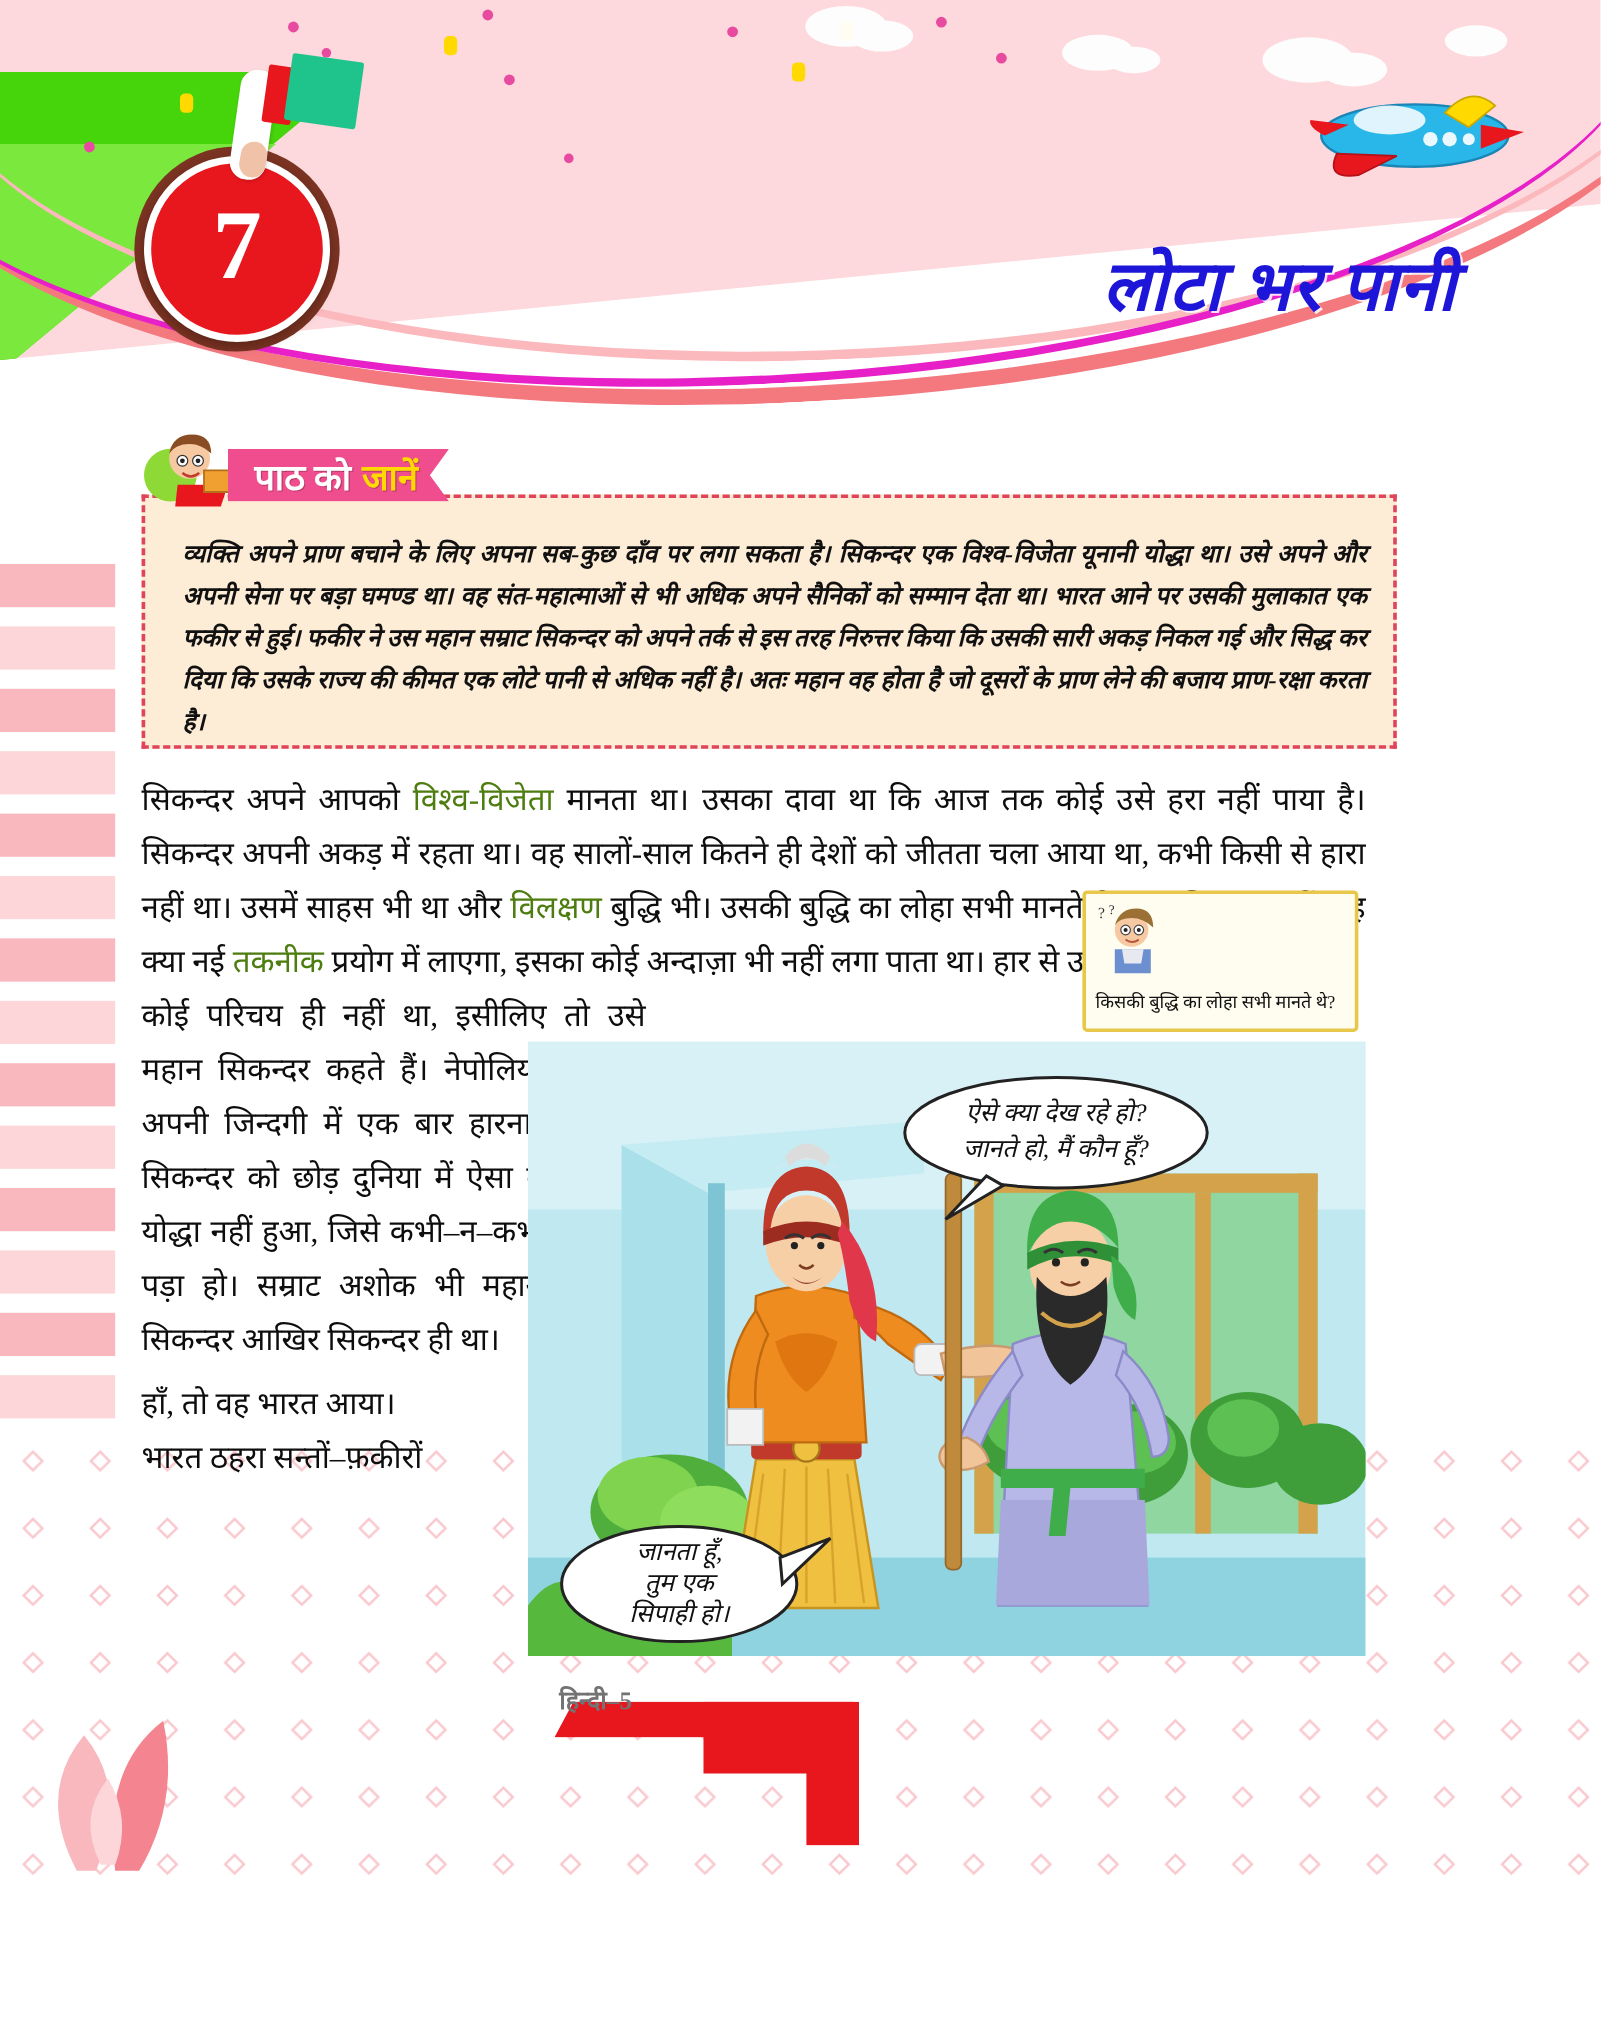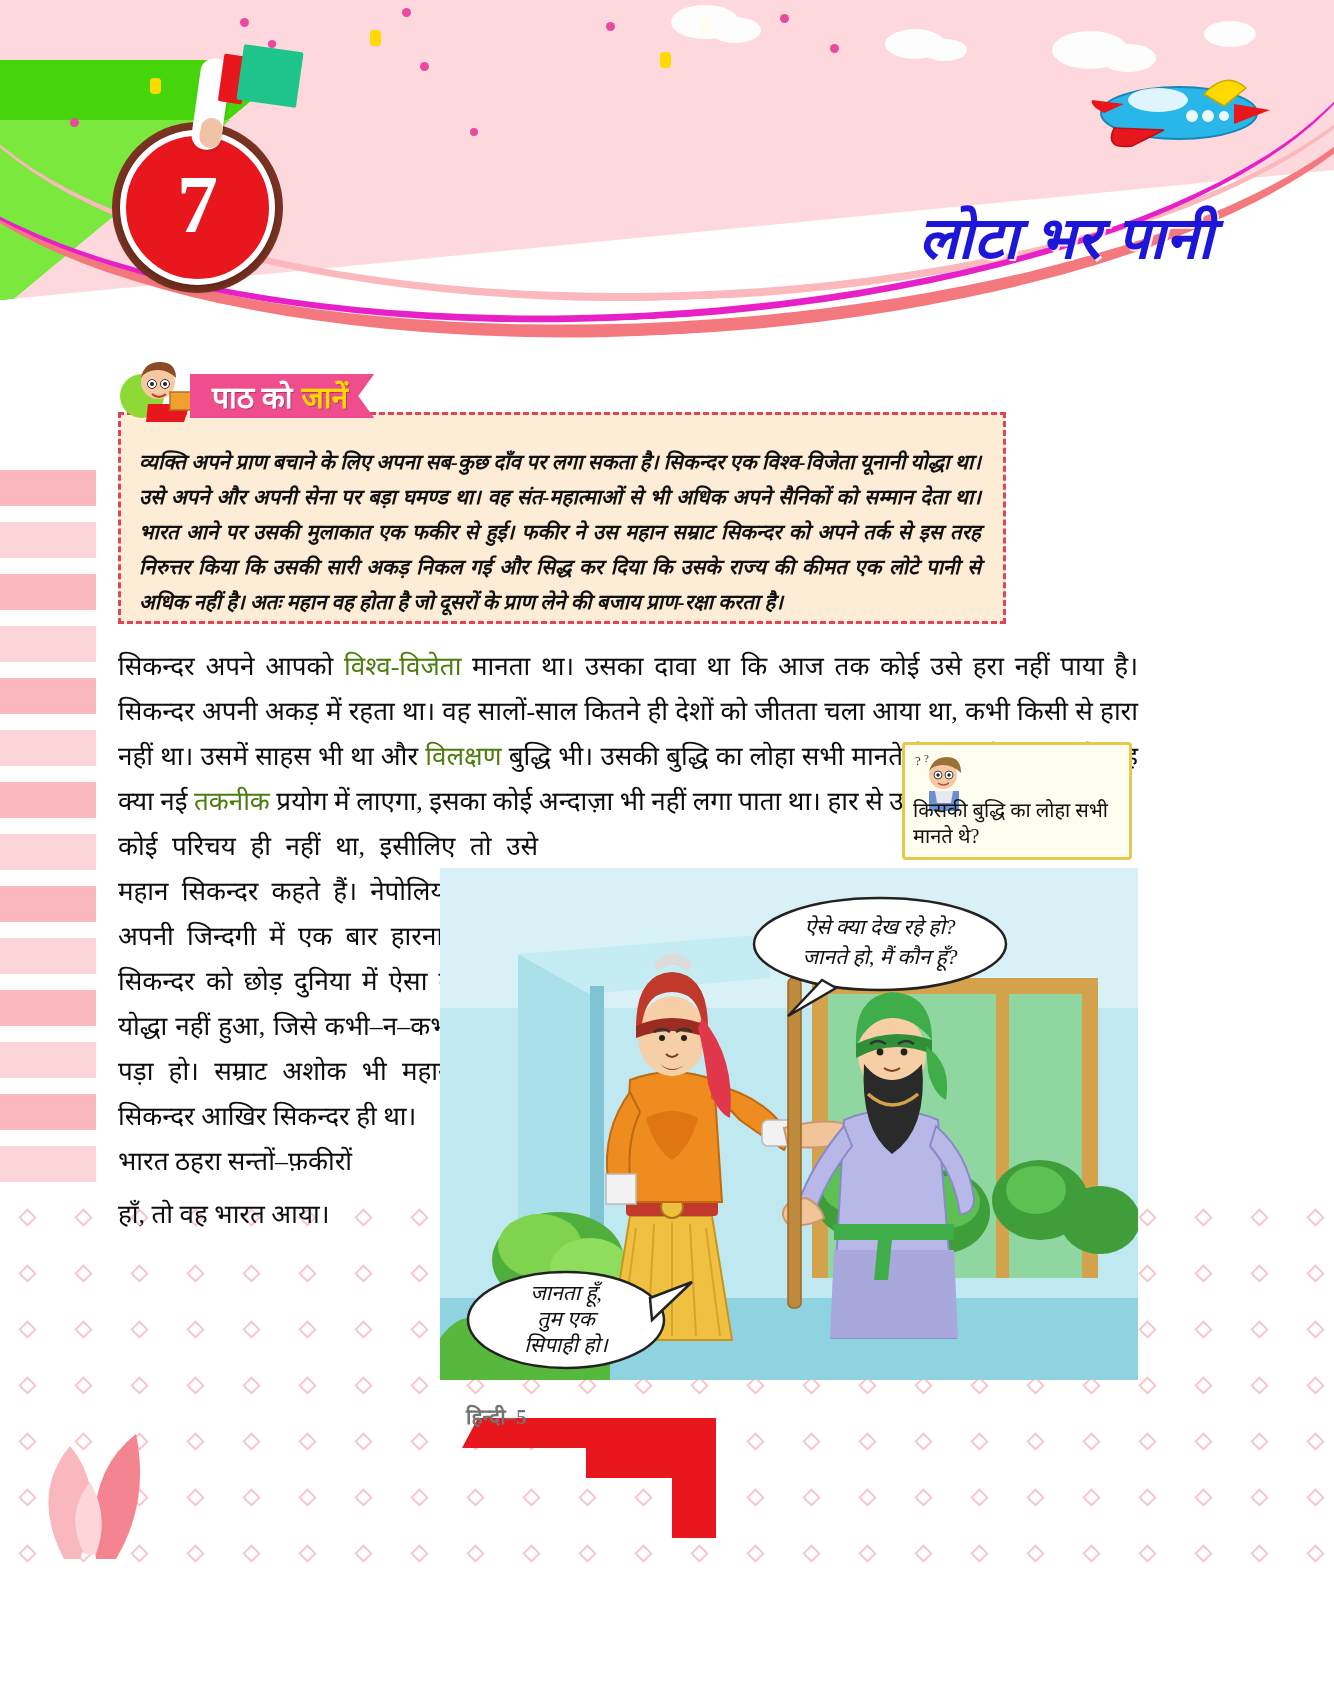--- a/index.html
+++ b/index.html
@@ -114,23 +114,23 @@
   }
   .ribbon .t1, .ribbon .t2 {
     font-family:"Liberation Serif", serif; font-size:30px; font-weight:bold;
     text-shadow:1px 1px 0 rgba(0,0,0,.25);
   }
   .ribbon .t1 { color:#ffffff; }
   .ribbon .t2 { color:#ffd900; margin-left:9px; }
 
   
   .intro-box {
-    position:absolute; left:118px; top:412px; width:888px; height:212px;
+    position:absolute; left:118px; top:412px; width:1046px; height:212px;
     background:#fdecd6; border:3px dashed #e0445a;
-    padding:30px 22px 14px 18px; z-index:8;
+    padding:30px 22px 14px 31px; z-index:8;
   }
   .intro-box p {
     font-family:"Liberation Serif", serif;
     font-size:20.5px; font-style:italic; font-weight:bold;
     line-height:35px; color:#111; text-align:justify;
   }
 
   
   .body-col {
     position:absolute; left:118px; top:644px; width:1020px;
@@ -142,21 +142,21 @@
   .narrow { width:420px; }
 
   
   .q-box {
     position:absolute; left:902px; top:742px; width:230px; height:118px;
     background:#fffdf0; border:3px solid #e8c84a; border-radius:4px; z-index:14;
   }
   .q-kid { position:absolute; left:8px; top:6px; width:58px; height:62px; }
   .q-text {
     position:absolute; left:8px; right:8px; bottom:8px;
-    font-family:"Liberation Serif", serif; font-size:20px; line-height:26px;
+    font-family:"Liberation Serif", serif; font-size:15px; line-height:26px;
     color:#111;
   }
 
   
   .illus {
     position:absolute; left:440px; top:868px; width:698px; height:512px;
     z-index:13; overflow:hidden;
   }
   .foot-ribbon { position:absolute; left:462px; top:1418px; width:250px; height:30px; background:#e8161d;
      clip-path: polygon(16px 0, 250px 0, 234px 30px, 0 30px); }
@@ -286,22 +286,22 @@
     </div>
   </div>
 
   <div class="intro-box">
     <p>व्यक्ति अपने प्राण बचाने के लिए अपना सब-कुछ दाँव पर लगा सकता है। सिकन्दर एक विश्व-विजेता यूनानी योद्धा था। उसे अपने और अपनी सेना पर बड़ा घमण्ड था। वह संत-महात्माओं से भी अधिक अपने सैनिकों को सम्मान देता था। भारत आने पर उसकी मुलाकात एक फकीर से हुई। फकीर ने उस महान सम्राट सिकन्दर को अपने तर्क से इस तरह निरुत्तर किया कि उसकी सारी अकड़ निकल गई और सिद्ध कर दिया कि उसके राज्य की कीमत एक लोटे पानी से अधिक नहीं है। अतः महान वह होता है जो दूसरों के प्राण लेने की बजाय प्राण-रक्षा करता है।</p>
   </div>
 
   <div class="body-col">
     <p id="mainpara"><span>सिकन्दर अपने आपको </span><span class="hl">विश्व-विजेता</span><span> मानता था। उसका दावा था कि आज तक कोई उसे हरा नहीं पाया है। सिकन्दर अपनी अकड़ में रहता था। वह सालों-साल कितने ही देशों को जीतता चला आया था, कभी किसी से हारा नहीं था। उसमें साहस भी था और </span><span class="hl">विलक्षण</span><span> बुद्धि भी। उसकी बुद्धि का लोहा सभी मानते थे। कब किस युद्ध में, वह क्या नई </span><span class="hl">तकनीक</span><span> प्रयोग में लाएगा, इसका कोई अन्दाज़ा भी नहीं लगा पाता था। हार से उसका</span></p>
     <p class="narrow" style="margin-top:0;">कोई परिचय ही नहीं था, इसीलिए तो उसे महान सिकन्दर कहते हैं। नेपोलियन को भी अपनी जिन्दगी में एक बार हारना पड़ा था। सिकन्दर को छोड़ दुनिया में ऐसा कोई दूसरा योद्धा नहीं हुआ, जिसे कभी–न–कभी हारना न पड़ा हो। सम्राट अशोक भी महान था, पर सिकन्दर आखिर सिकन्दर ही था।</p>
+    <p class="narrow" style="margin-top:8px;">हाँ, तो वह भारत आया।</p>
     <p class="narrow">भारत ठहरा सन्तों–फ़कीरों</p>
-    <p class="narrow" style="margin-top:8px;">हाँ, तो वह भारत आया।</p>
   </div>
 
   <div class="q-box">
     <svg class="q-kid" viewBox="0 0 58 62">
       <text x="2" y="14" font-size="13" fill="#333" font-family="'Liberation Serif',serif">?</text>
       <text x="11" y="11" font-size="11" fill="#333" font-family="'Liberation Serif',serif">?</text>
       <circle cx="30" cy="24" r="14" fill="#f7c9a3"></circle>
       <path d="M16 20 Q20 6 34 6 Q48 6 48 22 Q40 14 30 14 Q20 14 16 20 Z" fill="#9a7034"></path>
       <circle cx="25" cy="24" r="4" fill="#fff" stroke="#444" stroke-width="1"></circle>
       <circle cx="36" cy="24" r="4" fill="#fff" stroke="#444" stroke-width="1"></circle>

